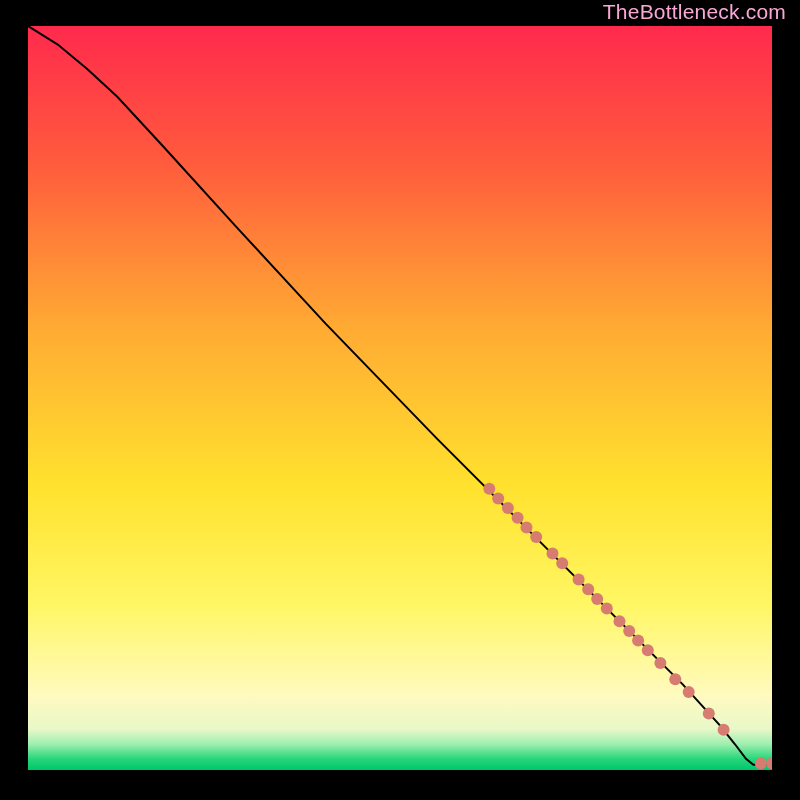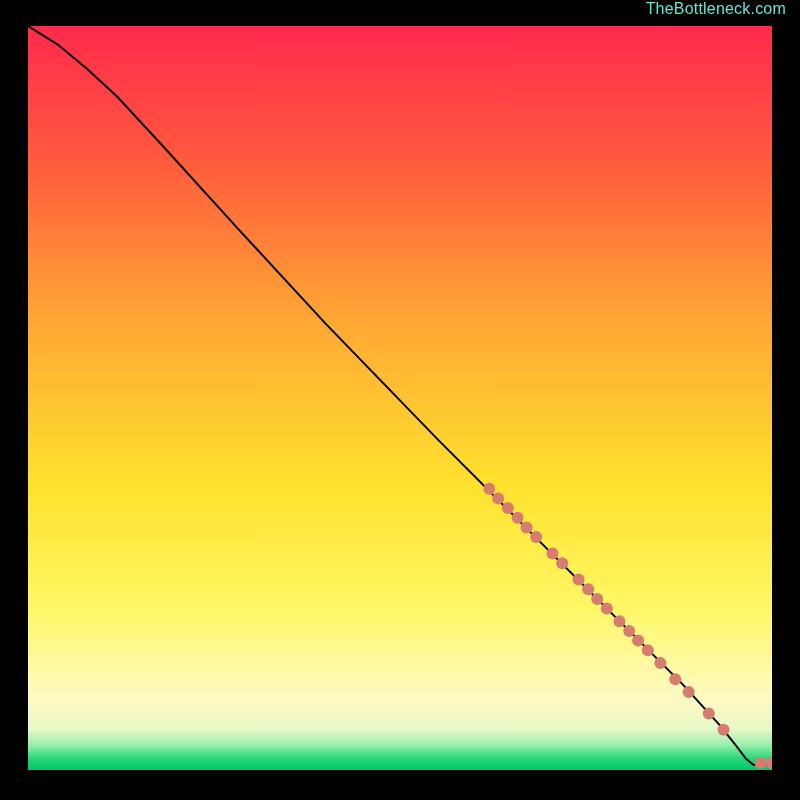--- a/index.html
+++ b/index.html
@@ -14,22 +14,22 @@
   .frame {
     position: relative;
     width: 800px;
     height: 800px;
     background: #000;
   }
   .watermark {
     position: absolute;
     top: 0;
     right: 14px;
-    color: #5eead4;
-    font-size: 16px;
+    color: #f9a8d4;
+    font-size: 21px;
     font-weight: 400;
     letter-spacing: 0.2px;
   }
   .plot-wrap {
     position: absolute;
     left: 28px;
     top: 26px;
     width: 744px;
     height: 744px;
   }

